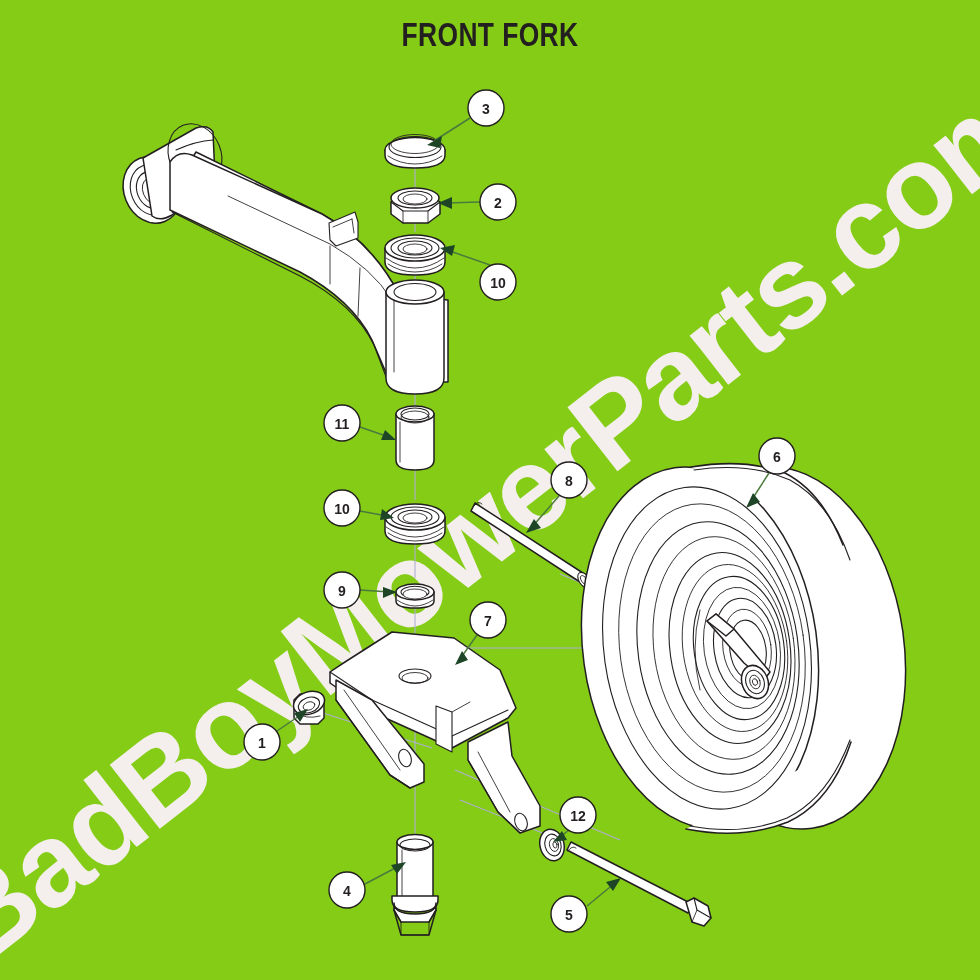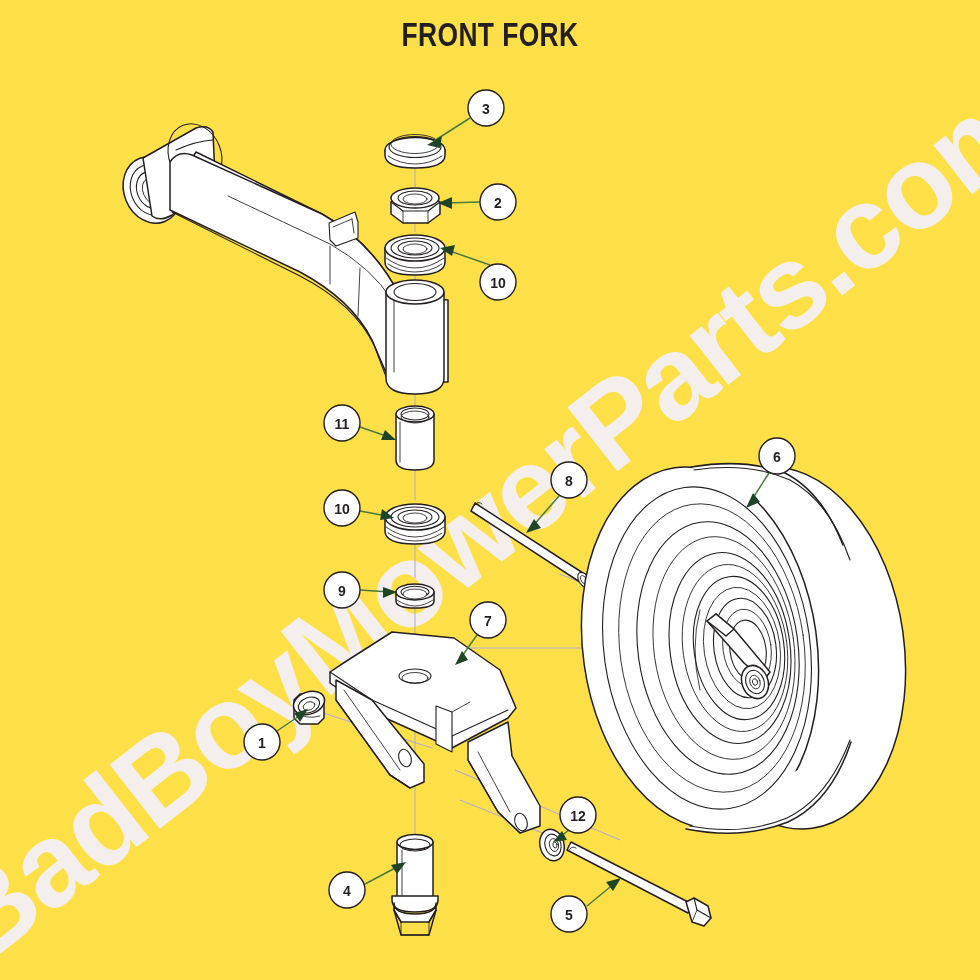--- a/index.html
+++ b/index.html
@@ -1,18 +1,18 @@
 <!DOCTYPE html>
 <html><head>
 <meta charset="utf-8">
 <style>
   html,body{margin:0;padding:0;background:#ffffff;}
   body{width:980px;height:980px;overflow:hidden;
        font-family:"Liberation Sans",sans-serif;}
-  #stage{position:relative;width:980px;height:980px;background:#fde047;}
+  #stage{position:relative;width:980px;height:980px;background:#84cc16;}
   #title{
     position:absolute;top:16px;left:0;width:980px;text-align:center;
     font-family:"Liberation Sans",sans-serif;
     font-weight:bold;font-size:33px;letter-spacing:.5px;
     color:#231f20;transform:scaleX(.80);transform-origin:center top;
     -webkit-font-smoothing:antialiased;
   }
   svg.layer{position:absolute;top:0;left:0;width:980px;height:980px;}
   #wm{z-index:1;}
   #art{z-index:2;}

